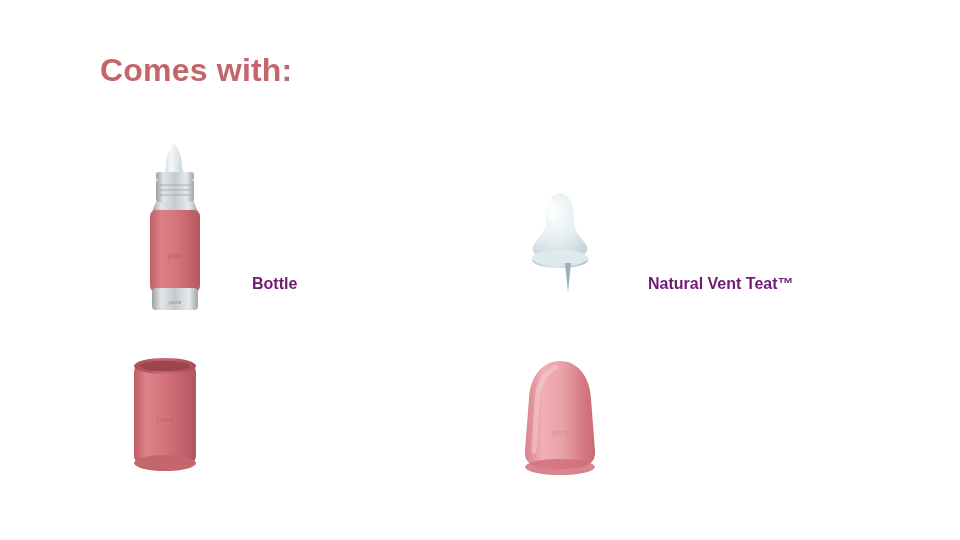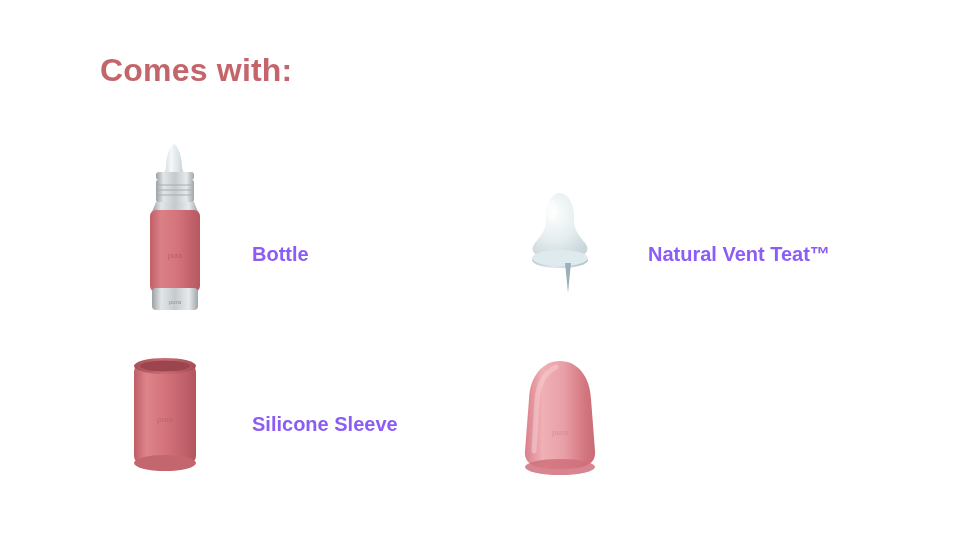--- a/index.html
+++ b/index.html
@@ -26,24 +26,25 @@
     font-size: 32px;
     font-weight: bold;
     color: #c4656b;
     letter-spacing: 0.2px;
   }
   .item {
     position: absolute;
   }
   .item-label {
     position: absolute;
-    font-size: 20px;
+    font-size: 16px;
     font-weight: bold;
-    color: #8b5cf6;
+    color: #701a75;
     white-space: nowrap;
+    margin-top: 32px;
   }
   
   .item-bottle      { left: 120px; top: 130px;  width: 110px; height: 190px; }
   .label-bottle     { left: 252px; top: 243px; }
 
   .item-teat        { left: 495px; top: 185px;  width: 130px; height: 120px; }
   .label-teat       { left: 648px; top: 243px; }
 
   .item-sleeve      { left: 120px; top: 350px;  width: 110px; height: 130px; }
   .label-sleeve     { left: 252px; top: 413px; }
@@ -147,21 +148,20 @@
           <stop offset="100%" stop-color="#a64c55"></stop>
         </linearGradient>
       </defs>
       <rect x="14" y="14" width="62" height="100" rx="8" fill="url(#gSleeve)"></rect>
       <ellipse cx="45" cy="16" rx="31" ry="8" fill="url(#gSleeveTop)"></ellipse>
       <ellipse cx="45" cy="16" rx="25" ry="5.5" fill="#9c454e"></ellipse>
       <ellipse cx="45" cy="113" rx="31" ry="8" fill="#c4666e"></ellipse>
       <text x="45" y="72" font-family="'Liberation Sans', sans-serif" font-size="8" fill="#b9606a" text-anchor="middle" opacity="0.9">pura</text>
     </svg>
   </div>
-  <div class="item-label label-sleeve">Silicone Sleeve</div>
 
   <div class="item item-cover">
     <svg width="125" height="125" viewBox="0 0 125 125">
       <defs>
         <linearGradient id="gCover" x1="0" y1="0" x2="1" y2="0">
           <stop offset="0%" stop-color="#d9808a"></stop>
           <stop offset="25%" stop-color="#f0b0b6"></stop>
           <stop offset="55%" stop-color="#e8a0a7"></stop>
           <stop offset="85%" stop-color="#d4767f"></stop>
           <stop offset="100%" stop-color="#c96b75"></stop>

